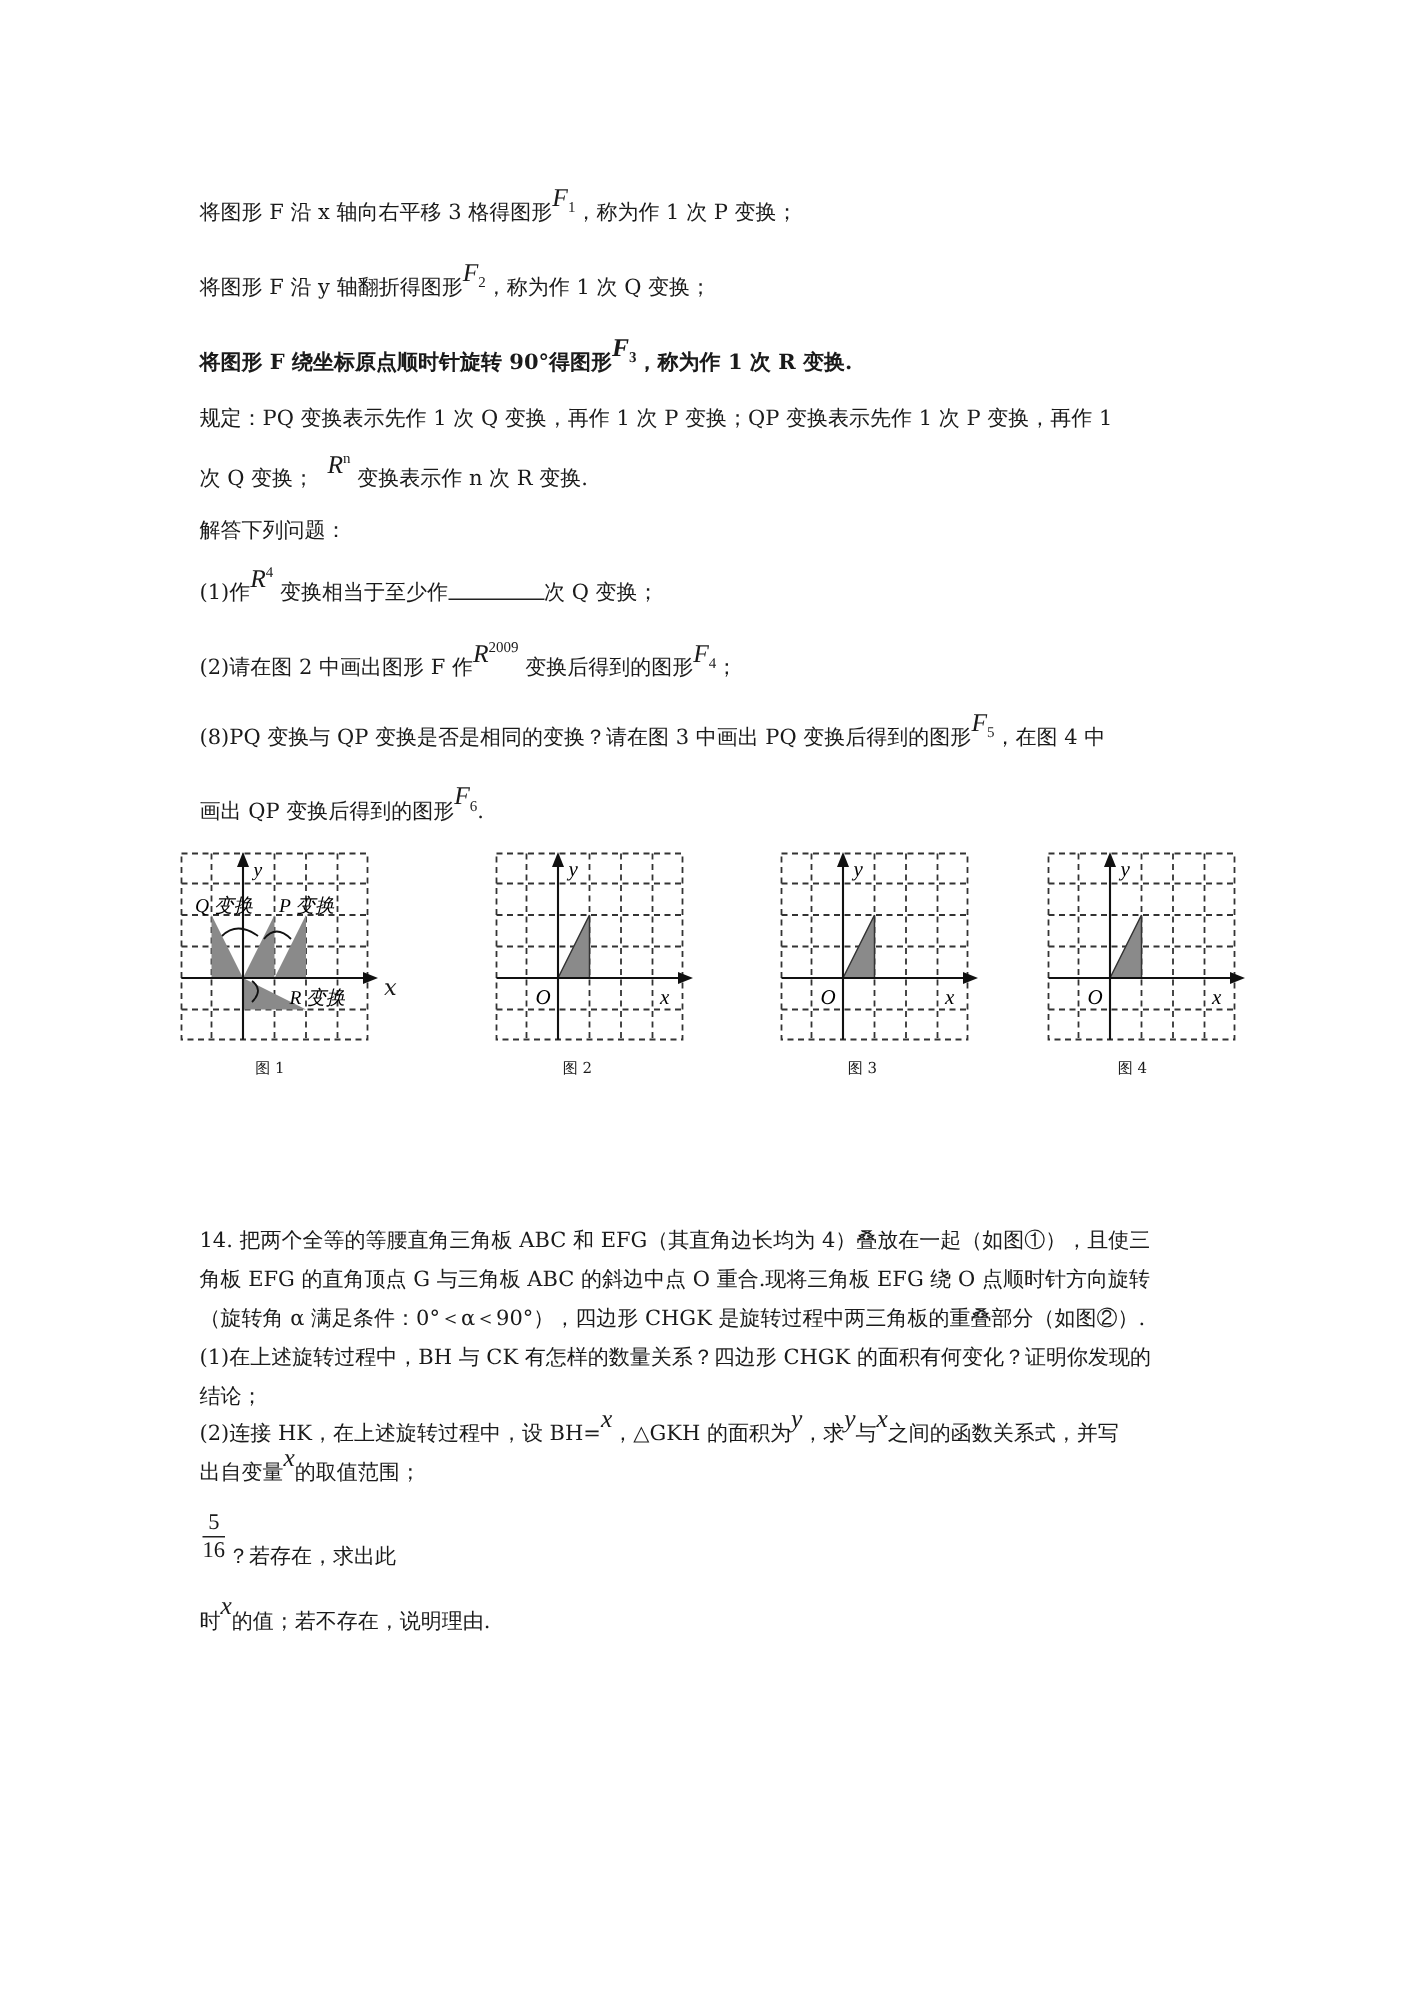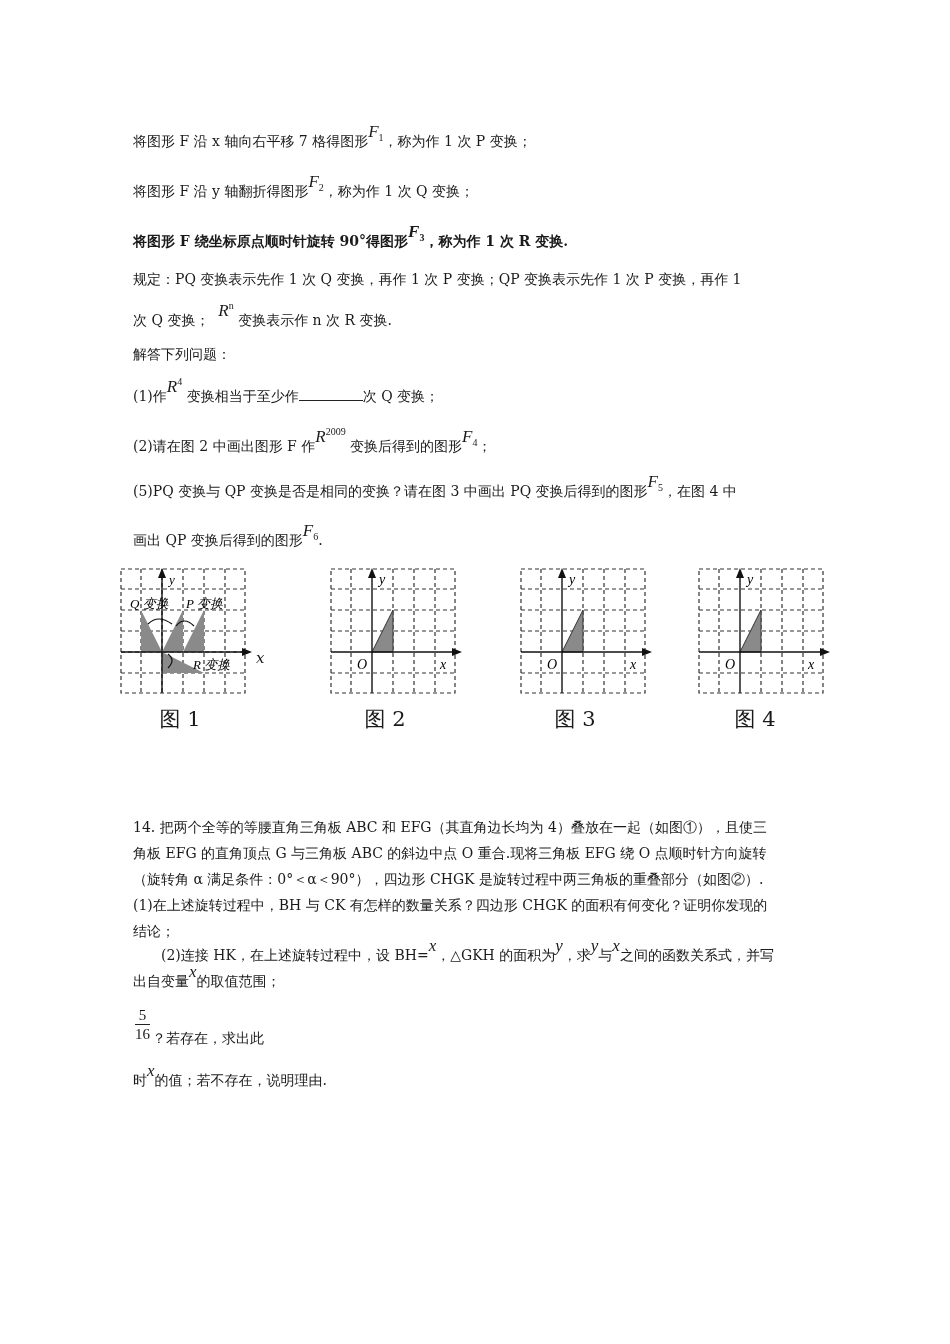--- a/index.html
+++ b/index.html
@@ -5,50 +5,50 @@
     html, body { margin: 0; padding: 0; background: #ffffff; }
     body { width: 950px; height: 1344px; position: relative; overflow: hidden;
            font-family: "DejaVu Serif", "Liberation Serif", serif; color: #1a1a1a; }
     .line { position: absolute; left: 133px; font-size: 14px; line-height: 20px; white-space: nowrap; }
     .math { font-style: italic; font-family: "Liberation Serif", "DejaVu Serif", serif; font-size: 17px; position: relative; }
     .math sub, .math sup { font-size: 10px; font-style: normal; }
     .raise { position: relative; top: -9px; }
     .blank { display: inline-block; width: 64px; border-bottom: 1px solid #222; height: 14px; vertical-align: baseline; }
     .fig { position: absolute; top: 566px; }
     .fig svg { display: block; }
-    .caption { position: absolute; top: 705px; font-size: 21px; text-align: center; width: 60px; }
+    .caption { position: absolute; top: 705px; font-size: 10px; text-align: center; width: 60px; }
     .frac { display: inline-block; vertical-align: middle; text-align: center; font-family: "Liberation Serif", serif; font-size: 15px; margin: 0 2px; position: relative; top: -14px; }
     .frac .num { display: block; border-bottom: 1px solid #222; padding: 0 2px; line-height: 18px; }
     .frac .den { display: block; line-height: 18px; }
   </style>
 </head>
 <body>
 
 <div class="line" style="top:131px;">
-  <span>将图形 F 沿 x 轴向右平移 7 格得图形</span><span class="math raise"><span>F</span><sub>1</sub></span><span>，称为作 1 次 P 变换；</span>
+  <span>将图形 F 沿 x 轴向右平移 3 格得图形</span><span class="math raise"><span>F</span><sub>1</sub></span><span>，称为作 1 次 P 变换；</span>
 </div>
 <div class="line" style="top:181px;">
   <span>将图形 F 沿 y 轴翻折得图形</span><span class="math raise"><span>F</span><sub>2</sub></span><span>，称为作 1 次 Q 变换；</span>
 </div>
 <div class="line" style="top:231px;font-weight:bold;">
   <span>将图形 F 绕坐标原点顺时针旋转 90°得图形</span><span class="math raise"><span>F</span><sub>3</sub></span><span>，称为作 1 次 R 变换.</span>
 </div>
 <div class="line" style="top:269px;">规定：PQ 变换表示先作 1 次 Q 变换，再作 1 次 P 变换；QP 变换表示先作 1 次 P 变换，再作 1</div>
 <div class="line" style="top:305px;">
   <span>次 Q 变换；</span>&nbsp;&nbsp;<span class="math raise"><span>R</span><sup>n</sup></span>&nbsp;<span>变换表示作 n 次 R 变换.</span>
 </div>
 <div class="line" style="top:344px;">解答下列问题：</div>
 <div class="line" style="top:381px;">
   <span>(1)作</span><span class="math raise"><span>R</span><sup>4</sup></span>&nbsp;<span>变换相当于至少作</span><span class="blank"></span><span>次 Q 变换；</span>
 </div>
 <div class="line" style="top:431px;">
   <span>(2)请在图 2 中画出图形 F 作</span><span class="math raise"><span>R</span><sup>2009</sup></span>&nbsp;<span>变换后得到的图形</span><span class="math raise"><span>F</span><sub>4</sub></span><span>；</span>
 </div>
 <div class="line" style="top:481px;">
-  <span>(5)PQ 变换与 QP 变换是否是相同的变换？请在图 3 中画出 PQ 变换后得到的图形</span><span class="math raise"><span>F</span><sub>5</sub></span><span>，在图 4 中</span>
+  <span>(8)PQ 变换与 QP 变换是否是相同的变换？请在图 3 中画出 PQ 变换后得到的图形</span><span class="math raise"><span>F</span><sub>5</sub></span><span>，在图 4 中</span>
 </div>
 <div class="line" style="top:530px;">
   <span>画出 QP 变换后得到的图形</span><span class="math raise"><span>F</span><sub>6</sub></span><span>.</span>
 </div>
 
 <div class="fig" style="left:118px;">
   <svg width="140" height="135" viewBox="0 0 140 135">
     <g stroke="#333" stroke-width="1.2" stroke-dasharray="4,3" fill="none">
       <rect x="3" y="3" width="124" height="124"></rect>
       <line x1="23" y1="3" x2="23" y2="127"></line>
@@ -155,21 +155,21 @@
     <text x="112" y="103" font-size="14" font-family="Liberation Serif, serif" font-style="italic">x</text>
   </svg>
 </div>
 <div class="caption" style="left:725px;">图 4</div>
 
 <div class="line" style="top:817px;">14. 把两个全等的等腰直角三角板 ABC 和 EFG（其直角边长均为 4）叠放在一起（如图①），且使三</div>
 <div class="line" style="top:843px;">角板 EFG 的直角顶点 G 与三角板 ABC 的斜边中点 O 重合.现将三角板 EFG 绕 O 点顺时针方向旋转</div>
 <div class="line" style="top:869px;">（旋转角 α 满足条件：0°＜α＜90°），四边形 CHGK 是旋转过程中两三角板的重叠部分（如图②）.</div>
 <div class="line" style="top:895px;">(1)在上述旋转过程中，BH 与 CK 有怎样的数量关系？四边形 CHGK 的面积有何变化？证明你发现的</div>
 <div class="line" style="top:921px;text-align:center;">结论；</div>
-<div class="line" style="top:945px;margin-left:28px;">
+<div class="line" style="top:945px;">
   <span>(2)连接 HK，在上述旋转过程中，设 BH=</span><span class="math raise">x</span><span>，△GKH 的面积为</span><span class="math raise">y</span><span>，求</span><span class="math raise">y</span><span>与</span><span class="math raise">x</span><span>之间的函数关系式，并写</span>
 </div>
 <div class="line" style="top:971px;">
   <span>出自变量</span><span class="math raise">x</span><span>的取值范围；</span>
 </div>
 <div class="line" style="top:1020px;">
   <span class="frac"><span class="num">5</span><span class="den">16</span></span><span>？若存在，求出此</span>
 </div>
 <div class="line" style="top:1070px;">
   <span>时</span><span class="math raise">x</span><span>的值；若不存在，说明理由.</span>

